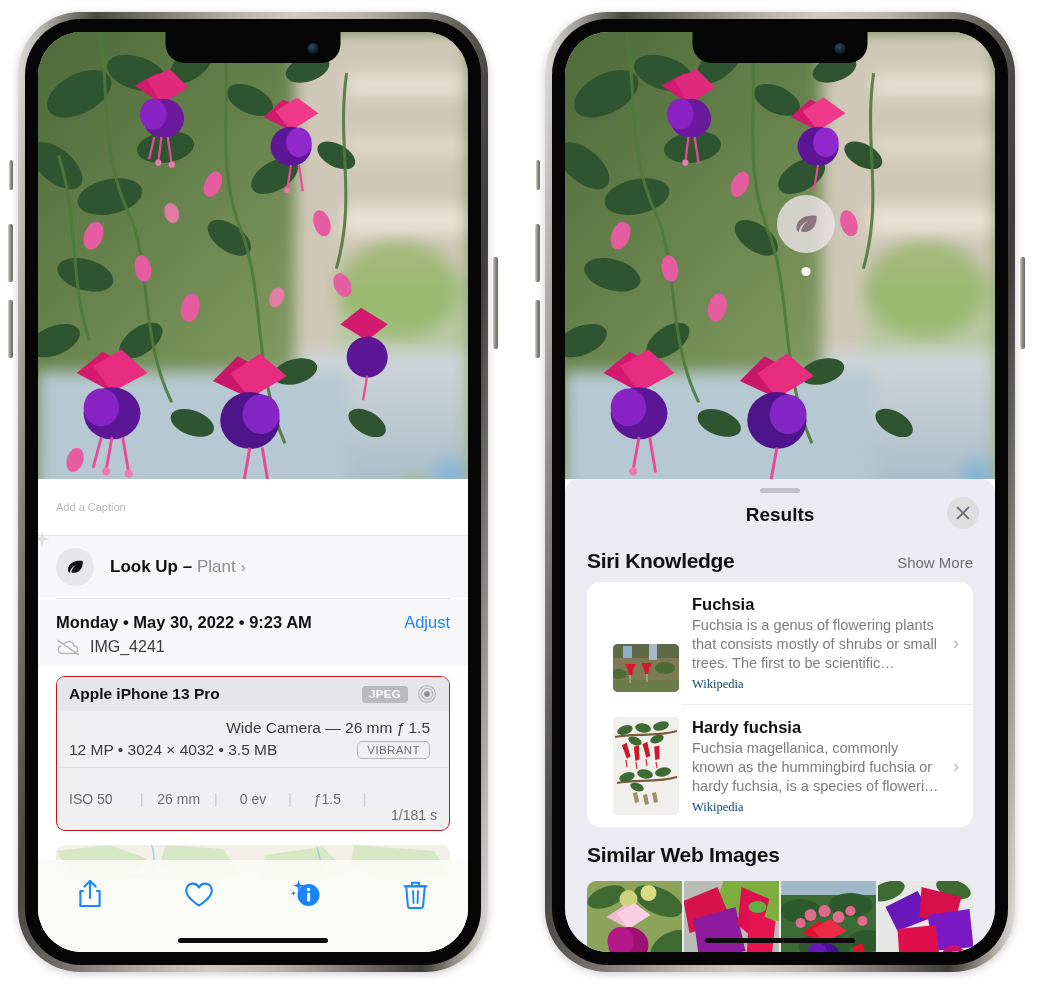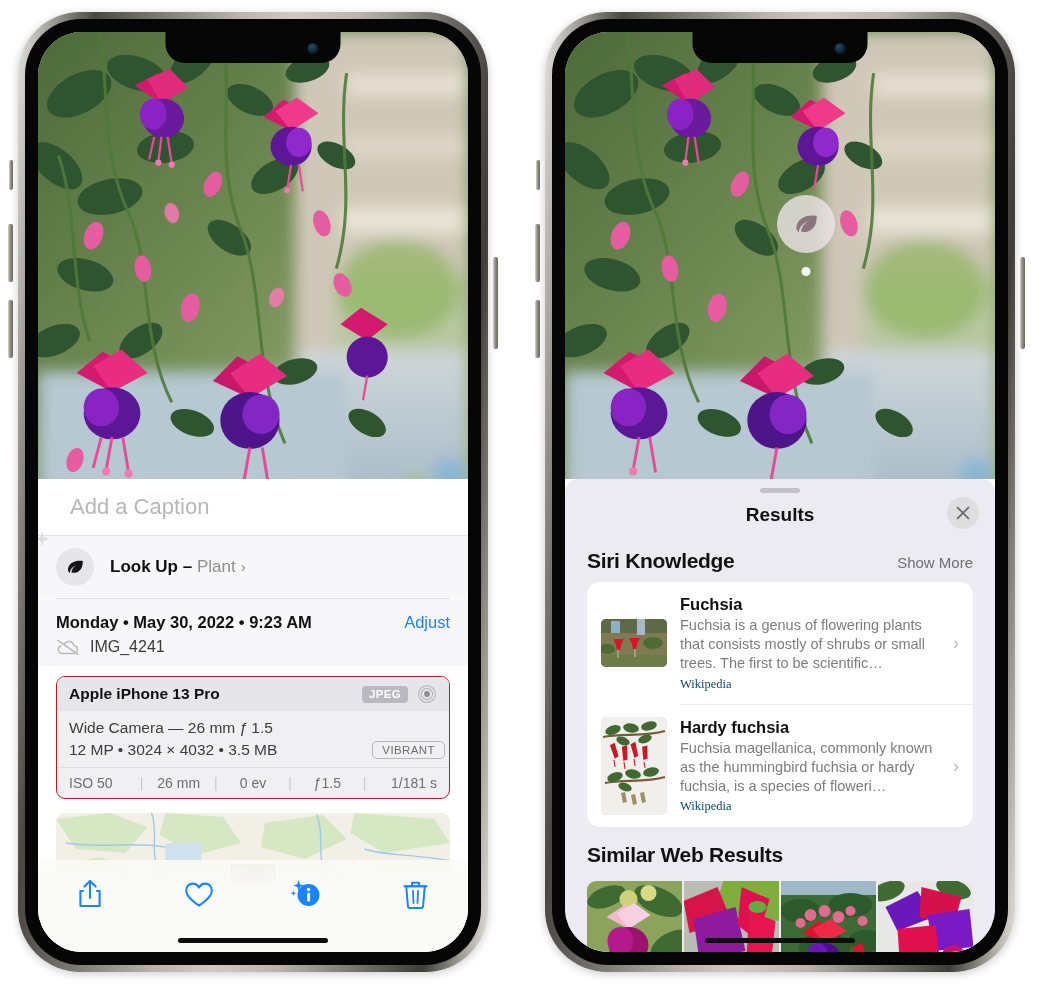--- a/index.html
+++ b/index.html
@@ -71,22 +71,22 @@
   .photo-inner { position:absolute; inset:0; }
 
   
   .sheet {
     position: absolute; left: 0; right: 0; top: 447px; bottom: 0;
     background: #ffffff;
     z-index: 10;
   }
   .caption-row {
     height: 56px; display: flex; align-items: center;
-    padding: 0 32px;
-    font-size: 22px; color: #b6b6bb;
+    padding: 0 18px;
+    font-size: 11px; color: #b6b6bb;
     background: #fff;
   }
   .hairline { height: 1px; background: #e3e3e6; }
 
   .lookup-row {
     height: 62px; display: flex; align-items: center;
     padding: 0 18px; background: #f7f7f9; position: relative;
   }
   .leaf-circle {
     width: 38px; height: 38px; border-radius: 50%;
@@ -119,35 +119,35 @@
   .cam-head {
     display: flex; align-items: center; justify-content: space-between;
     background: #e6e6ea; padding: 7px 12px;
   }
   .cam-model { font-size: 15.5px; font-weight: 700; color: #111; }
   .cam-badges { display: flex; align-items: center; gap: 9px; }
   .jpeg-badge {
     background: #b9b9bf; color: #fff; font-size: 11.5px; font-weight: 700;
     padding: 2.5px 7px; border-radius: 4px; letter-spacing: .3px;
   }
-  .cam-body { padding: 8px 4px 8px 12px; }
+  .cam-body { padding: 8px 19px 8px 12px; text-align: right; }
   .cam-lens { font-size: 15.5px; color: #3d3d41; }
   .cam-specrow { display:flex; align-items:center; justify-content: space-between; margin-top: 4px; }
   .cam-spec { font-size: 15.5px; color: #3d3d41; }
   .vibrant {
     font-size: 11.5px; color: #6e6e73; border: 1px solid #b5b5bb;
     border-radius: 5px; padding: 2px 9px; letter-spacing: .4px;
   }
   .cam-exif {
     display: flex; align-items: center; border-top: 1px solid #e0e0e4;
     padding: 7px 12px; font-size: 14px; color: #6e6e73;
   }
   .cam-exif .cell { flex: 1; text-align: center; }
   .cam-exif .cell:first-child { text-align: left; }
-  .cam-exif .cell:last-child { text-align: right; }
+  .cam-exif .cell:last-child { text-align: right; margin-top: 32px; }
   .cam-exif .sep { color: #c9c9ce; }
 
   .map-card {
     margin: 14px 18px 0 18px; height: 86px;
     border-radius: 9px; overflow: hidden; position: relative;
     background: #eef2e3;
   }
   .map-pin {
     position: absolute; left: 50%; top: 48px; transform: translateX(-50%);
     width: 52px; height: 40px; border-radius: 7px;
@@ -194,21 +194,21 @@
   .sec-head {
     display:flex; align-items: baseline; justify-content: space-between;
     padding: 12px 22px 9px 22px;
     gap: 12px;
   }
   .sec-title { font-size: 21px; font-weight: 700; color: #111; letter-spacing: -.3px; }
   .sec-action { font-size: 15px; color: #6e6e73; }
   .kn-card {
     margin: 0 22px; background: #fff; border-radius: 13px; overflow: hidden;
   }
-  .kn-item { display: flex; align-items: center; padding: 12px 10px 12px 14px; position: relative; }
+  .kn-item { display: flex; align-items: flex-end; padding: 12px 10px 12px 26px; position: relative; }
   .kn-thumb {
     width: 66px; height: 48px; border-radius: 5px; overflow:hidden; flex:none;
     background:#ccc; position: relative;
   }
   .kn-thumb.tall { height: 98px; width: 66px; border-radius: 6px; }
   .kn-body { margin-left: 13px; flex: 1; min-width: 0; padding-right: 22px; }
   .kn-name { font-size: 16.5px; font-weight: 700; color: #111; line-height: 1.22; }
   .kn-desc { font-size: 14.5px; color: #7c7c81; line-height: 1.30; margin-top: 2px; }
   .kn-src  { font-size: 12.5px; color: #0c4a6e; margin-top: 4px; font-family: Liberation Serif, serif; }
   .kn-chev { position: absolute; right: 14px; top: 50%; transform: translateY(-50%); color: #b9b9bf; font-size: 18px; }
@@ -738,21 +738,21 @@
               <span class="kn-body">
                 <span class="kn-name">Hardy fuchsia</span>
                 <span class="kn-desc" style="display:block">Fuchsia magellanica, commonly known as the hummingbird fuchsia or hardy fuchsia, is a species of floweri…</span>
                 <span class="kn-src" style="display:block">Wikipedia</span>
               </span>
               <span class="kn-chev">›</span>
             </div>
           </div>
 
           <div class="sec-head" style="padding-top:16px;padding-bottom:4px">
-            <span class="sec-title">Similar Web Results</span>
+            <span class="sec-title">Similar Web Images</span>
           </div>
 
           <div class="thumbs-row">
             <span class="tile">
               <svg viewBox="0 0 96 96" preserveAspectRatio="xMidYMid slice" style="width:100%;height:100%">
                 <rect width="96" height="96" fill="#8ca35c"></rect>
                 <g fill="#3f6b33">
                     <ellipse cx="72" cy="20" rx="26" ry="13" transform="rotate(25 72 20)"></ellipse>
                     <ellipse cx="20" cy="16" rx="20" ry="10" transform="rotate(-20 20 16)"></ellipse>
                     <ellipse cx="84" cy="64" rx="22" ry="12" transform="rotate(-30 84 64)"></ellipse>

